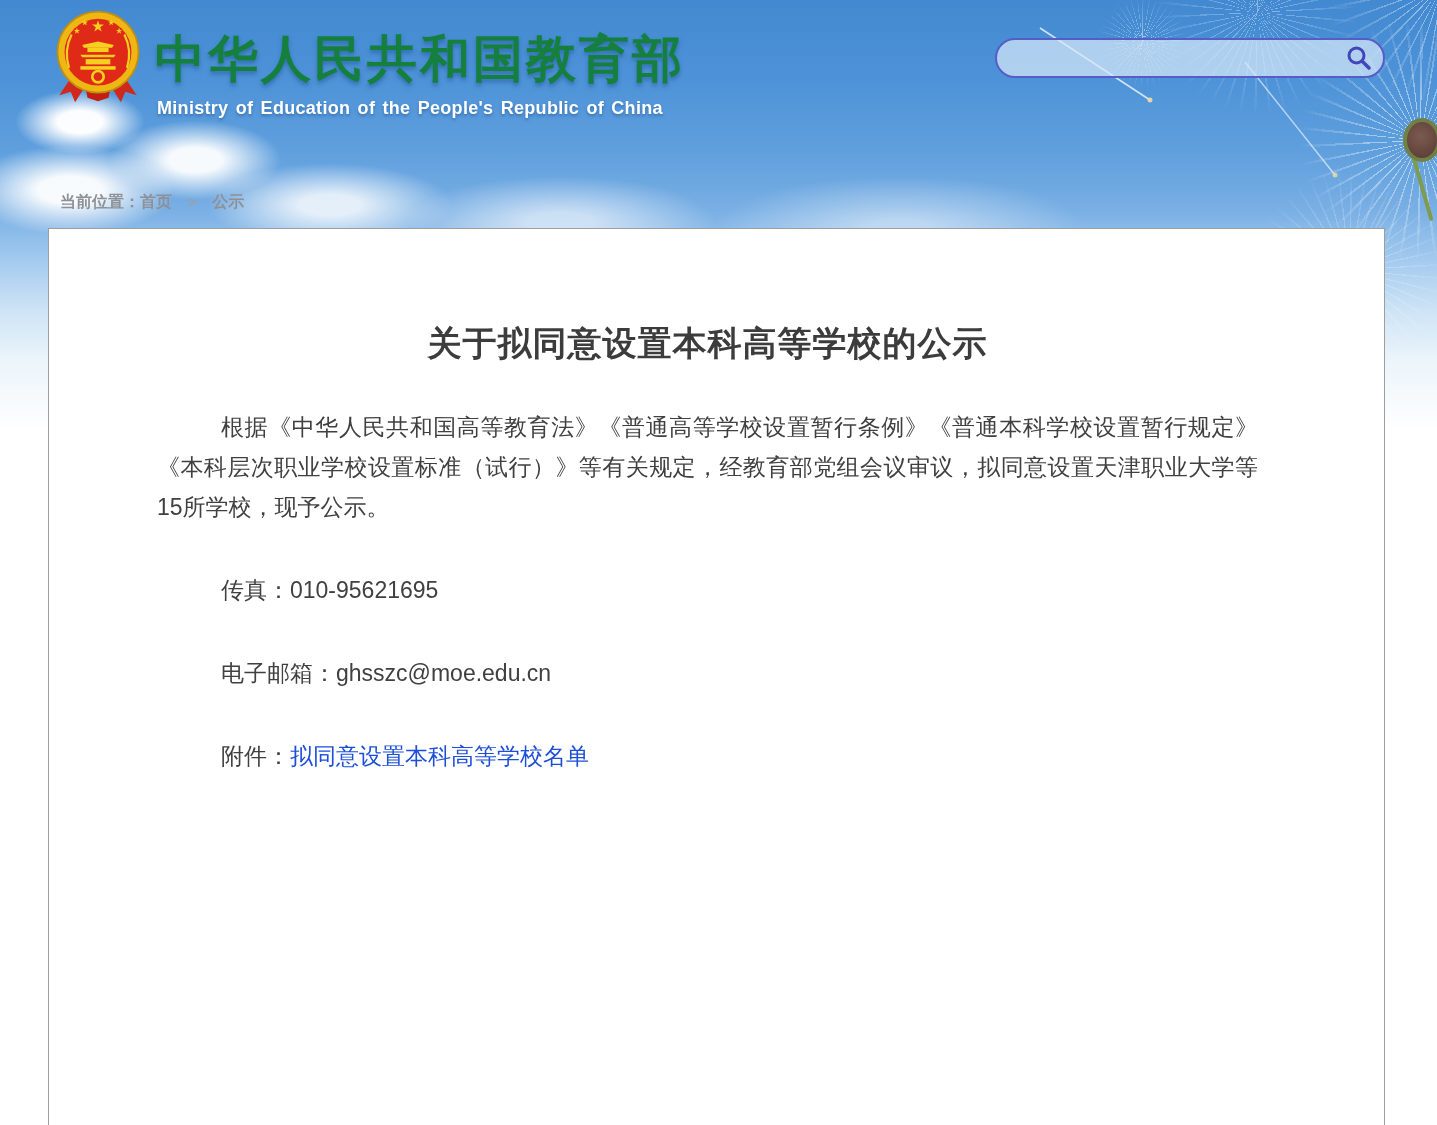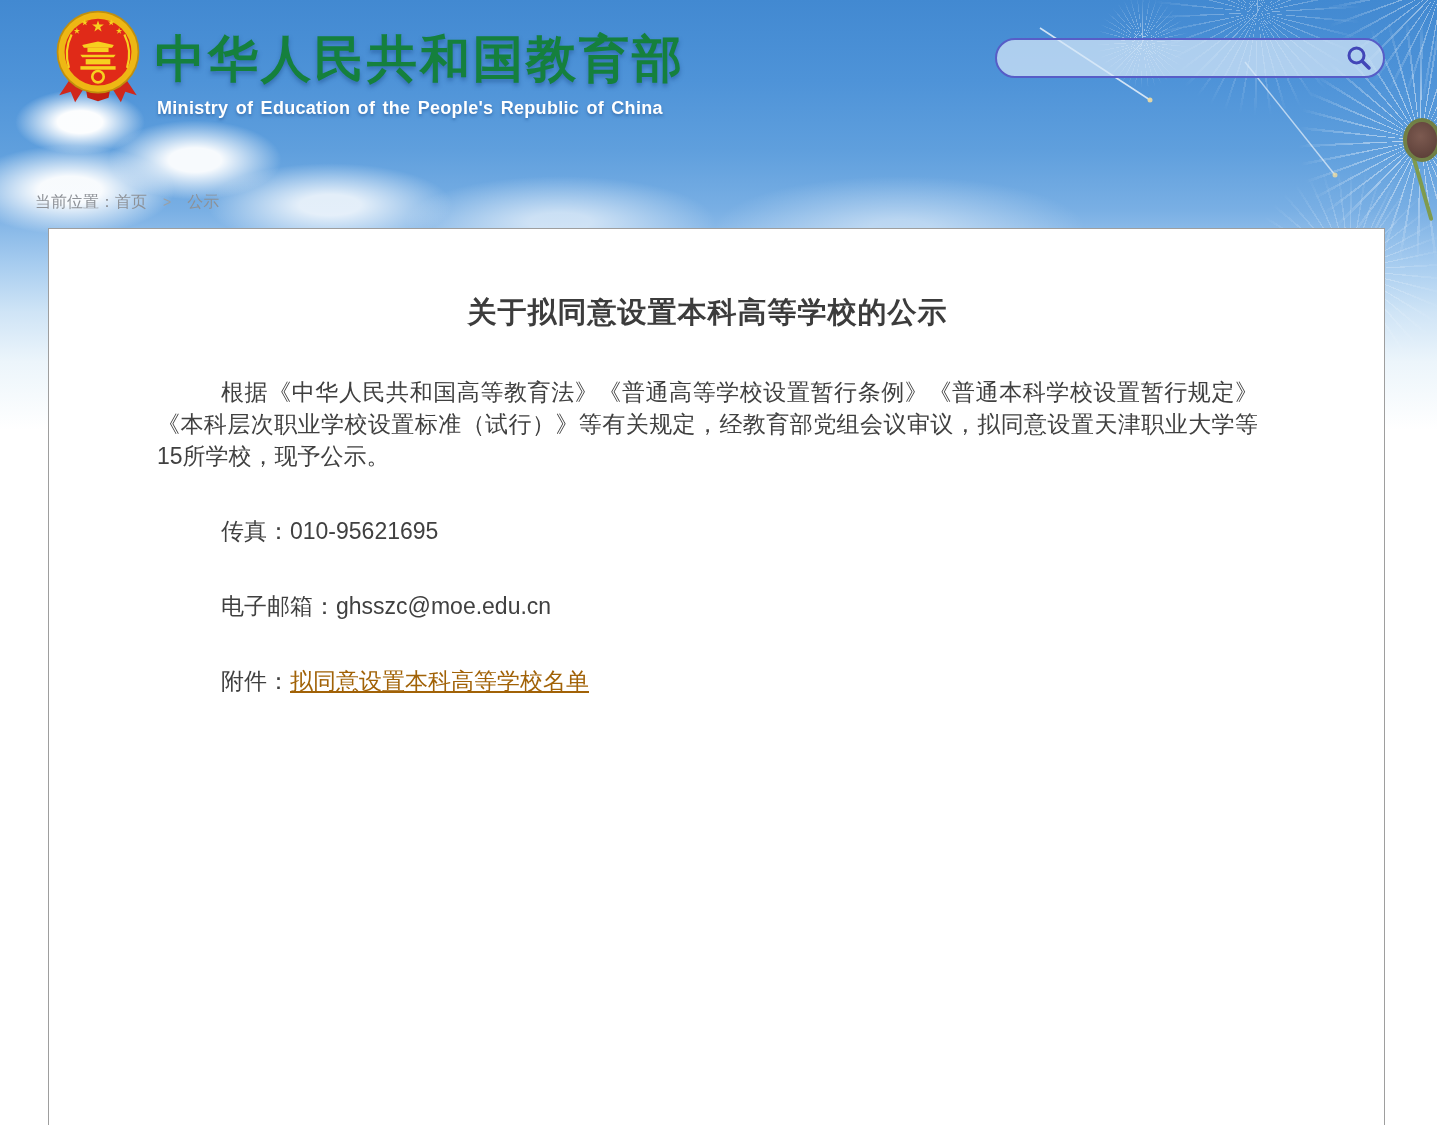--- a/index.html
+++ b/index.html
@@ -66,41 +66,41 @@
     display:flex;align-items:center;
   }
   .search-input{
     flex:1;height:100%;border:none;background:transparent;outline:none;
     padding:0 14px;font-size:16px;color:#333;
     font-family:"Liberation Sans","DejaVu Sans",sans-serif;
   }
   .search-btn{border:none;background:transparent;padding:0;margin:0 11px 0 0;cursor:pointer;line-height:0;}
   
   .breadcrumb{
-    position:absolute;left:35px;top:192px;font-size:16px;color:#8d9197;white-space:nowrap;
+    position:absolute;left:60px;top:192px;font-size:16px;color:#8d9197;white-space:nowrap;font-weight:bold;
   }
   .breadcrumb a{color:#8d9197;text-decoration:none;cursor:pointer;}
   .breadcrumb .sep{margin:0 16px;color:#9aa0a6;font-size:14px;}
   
   .content-box{
     position:absolute;left:48px;top:228px;width:1337px;height:1060px;box-sizing:border-box;
     background:#ffffff;border:1px solid #9e9e9e;
     padding:0 126px 0 108px;
   }
   .article-title{
-    margin:1px;padding-top:68px;text-align:center;
-    font-size:29px;line-height:28px;font-weight:bold;color:#3c3c3c;letter-spacing:1px;
+    margin:8px;padding-top:92px;text-align:center;
+    font-size:34px;line-height:28px;font-weight:bold;color:#3c3c3c;letter-spacing:1px;
   }
   .content-box p{
-    margin:43px 0 0;font-size:23px;line-height:32px;color:#404040;
+    margin:43px 0 0;font-size:23px;line-height:40px;color:#404040;
     text-align:justify;
   }
   .content-box p.first{margin-top:50px;}
   .content-box p.indent{text-indent:64px;}
-  .attach-link{color:#a16207;text-decoration:underline;cursor:pointer;}
+  .attach-link{color:#1d4ed8;cursor:pointer;}
   .sig{text-align:right;text-indent:0;}
 </style>
 </head>
 <body>
 
 <div class="sky">
   <div class="clouds"></div>
   <div class="burst b3"></div>
   <div class="burst b2"></div>
   <div class="burst b4"></div>

